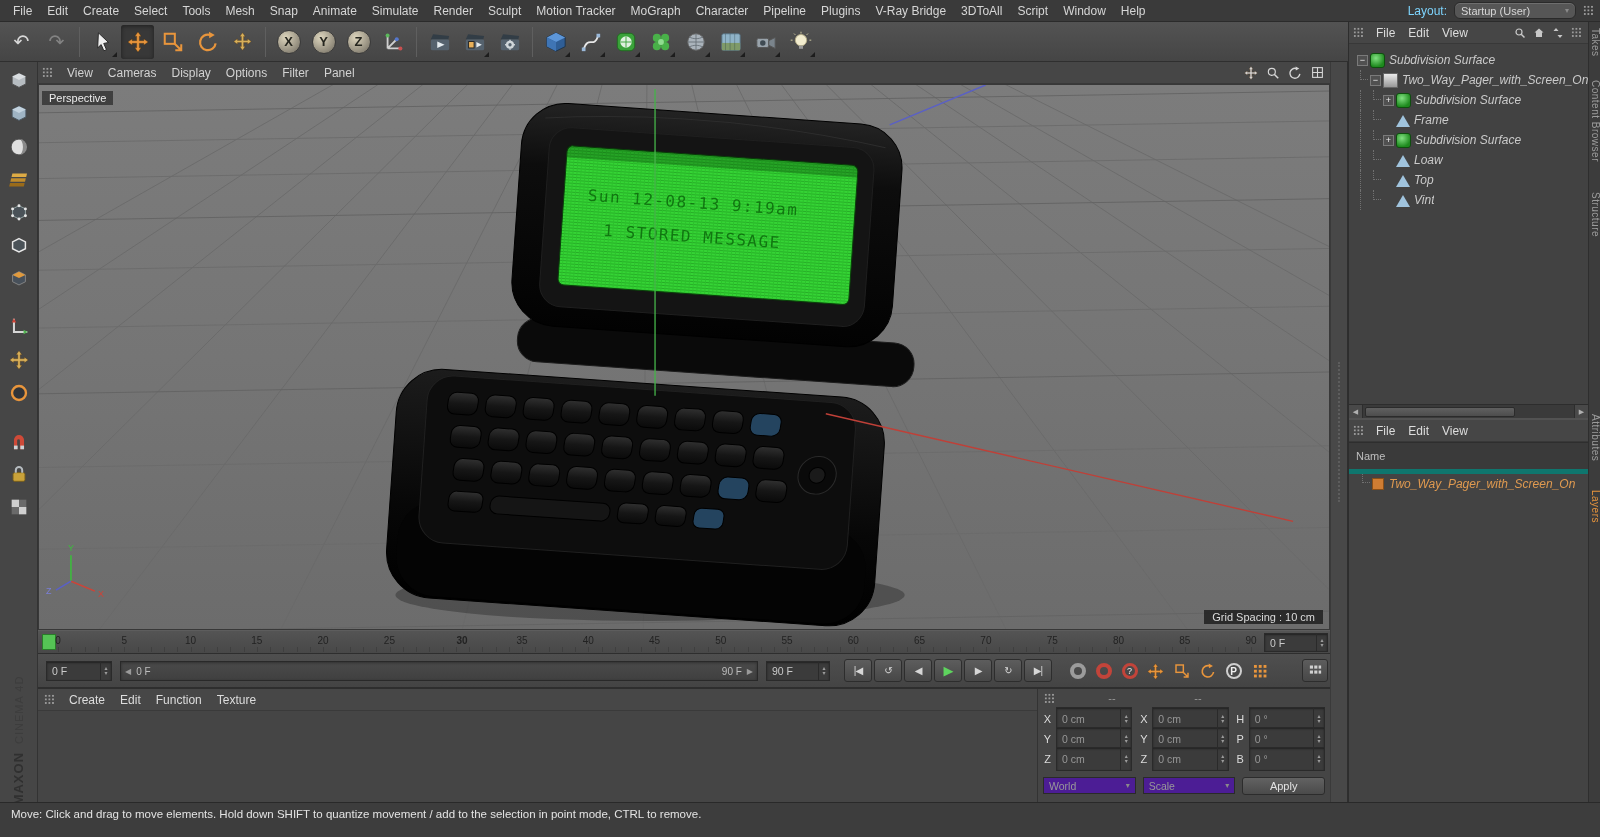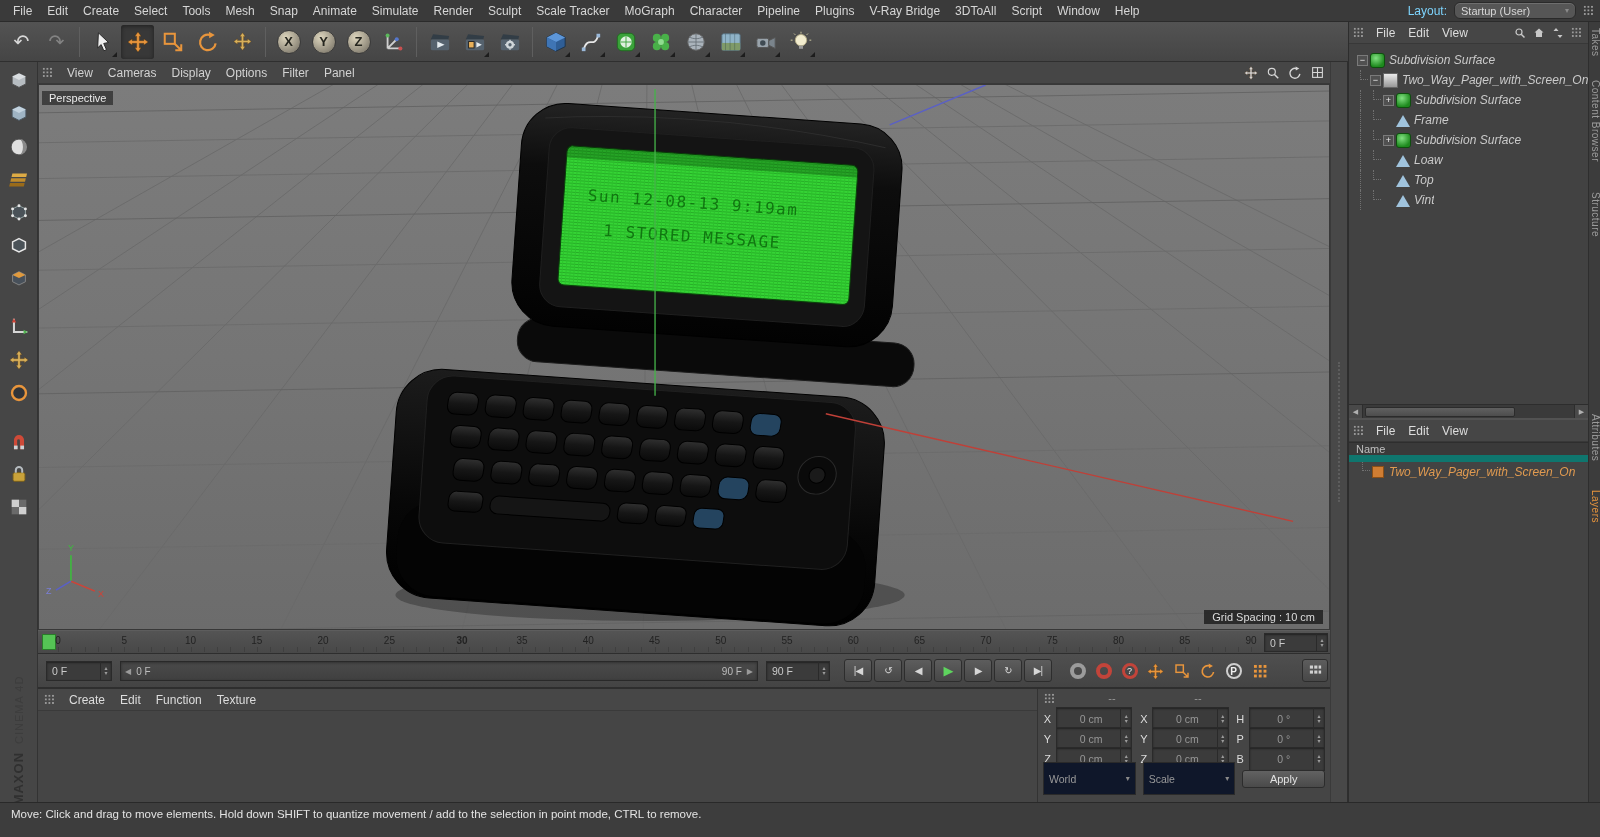--- a/index.html
+++ b/index.html
@@ -144,24 +144,24 @@
     font-weight:bold; text-align:center; padding:1px 2px; white-space:nowrap;
     overflow:hidden; }
   #coord-panel { flex:1; position:relative; font-size:11px; }
   #coord-head { height:16px; display:flex; align-items:center; gap:0;
     color:#9a9a9a; padding:2px 6px 0; }
   .coord-dash { width:86px; text-align:center; }
   #coord-grid { position:absolute; left:5px; top:20px; right:5px; display:grid;
     grid-template-columns:1fr 1fr 1fr; grid-auto-rows:20px; column-gap:7px; }
   .coord-cell { display:flex; align-items:center; gap:4px; }
   .coord-label { width:9px; text-align:center; color:#dcdcdc; }
-  .coord-cell .field { flex:1; height:24px;text-align:center; }
+  .coord-cell .field { flex:1; height:24px; }
   #coord-bottom { position:absolute; left:5px; right:5px; bottom:7px; display:flex;
     gap:7px; }
-  .dropdown { flex:1; height:33px; background:#0f172a; border:1px solid #2a2a2a;
+  .dropdown { flex:1; height:17px; background:#4c1d95; border:1px solid #2a2a2a;
     display:flex; align-items:center; justify-content:space-between; padding:0 5px;
     color:#999; font-size:10.5px;text-align:center; }
   .dd-arrow { color:#8a8a8a; font-size:8px; }
   #apply-btn { flex:1; height:18px; background:linear-gradient(#626262,#4a4a4a);
     border:1px solid #2c2c2c; border-radius:3px; display:flex; align-items:center;
     justify-content:center; color:#e2e2e2; align-self:center; }
 
   
   #splitter { left:1330px; top:62px; width:18px; height:740px; background:#484848;
     border-left:1px solid #3a3a3a; border-right:1px solid #2e2e2e; }
@@ -200,22 +200,22 @@
   #om-scroll { height:14px; background:#3a3a3a; border-top:1px solid #2d2d2d;
     display:flex; align-items:center; }
   .scroll-arrow { width:14px; height:13px; font-size:7px; color:#b0b0b0;
     display:flex; align-items:center; justify-content:center; background:#494949;
     border-right:1px solid #2d2d2d; flex:none; }
   .scroll-arrow.right { border-left:1px solid #2d2d2d; border-right:none;
     margin-left:auto; }
   #om-thumb { width:150px; height:10px; margin-left:2px; border-radius:2px;
     background:linear-gradient(#606060,#4d4d4d); border:1px solid #2b2b2b; }
   #lm-panel { border-top:2px solid #525252; }
-  #lm-name-row { height:20px; background:#3a3a3a; border-top:1px solid #2e2e2e;
-    border-bottom:7px solid #0f766e; display:flex; align-items:center; padding:0 7px;
+  #lm-name-row { height:32px; background:#3a3a3a; border-top:1px solid #2e2e2e;
+    border-bottom:5px solid #0f766e; display:flex; align-items:center; padding:0 7px;
     font-size:11px; color:#bfbfbf; }
   #lm-item { display:flex; align-items:center; height:19px; padding-left:8px;
     color:#e09a50; }
   .lm-swatch { width:12px; height:12px; background:#cf7d33; border:1px solid #8a4f17;
     margin:0 5px 0 2px; flex:none; }
   #lm-rest { height:285px; background:#434343; }
 
   
   #right-tabs { left:1588px; top:22px; width:12px; height:780px; background:#3c3c3c;
     border-left:1px solid #2e2e2e; }
@@ -236,21 +236,21 @@
       <div class="menu-item">Edit</div>
       <div class="menu-item">Create</div>
       <div class="menu-item">Select</div>
       <div class="menu-item">Tools</div>
       <div class="menu-item">Mesh</div>
       <div class="menu-item">Snap</div>
       <div class="menu-item">Animate</div>
       <div class="menu-item">Simulate</div>
       <div class="menu-item">Render</div>
       <div class="menu-item">Sculpt</div>
-      <div class="menu-item">Scale Tracker</div>
+      <div class="menu-item">Motion Tracker</div>
       <div class="menu-item">MoGraph</div>
       <div class="menu-item">Character</div>
       <div class="menu-item">Pipeline</div>
       <div class="menu-item">Plugins</div>
       <div class="menu-item">V-Ray Bridge</div>
       <div class="menu-item">3DToAll</div>
       <div class="menu-item">Script</div>
       <div class="menu-item">Window</div>
       <div class="menu-item">Help</div>
     </div>

